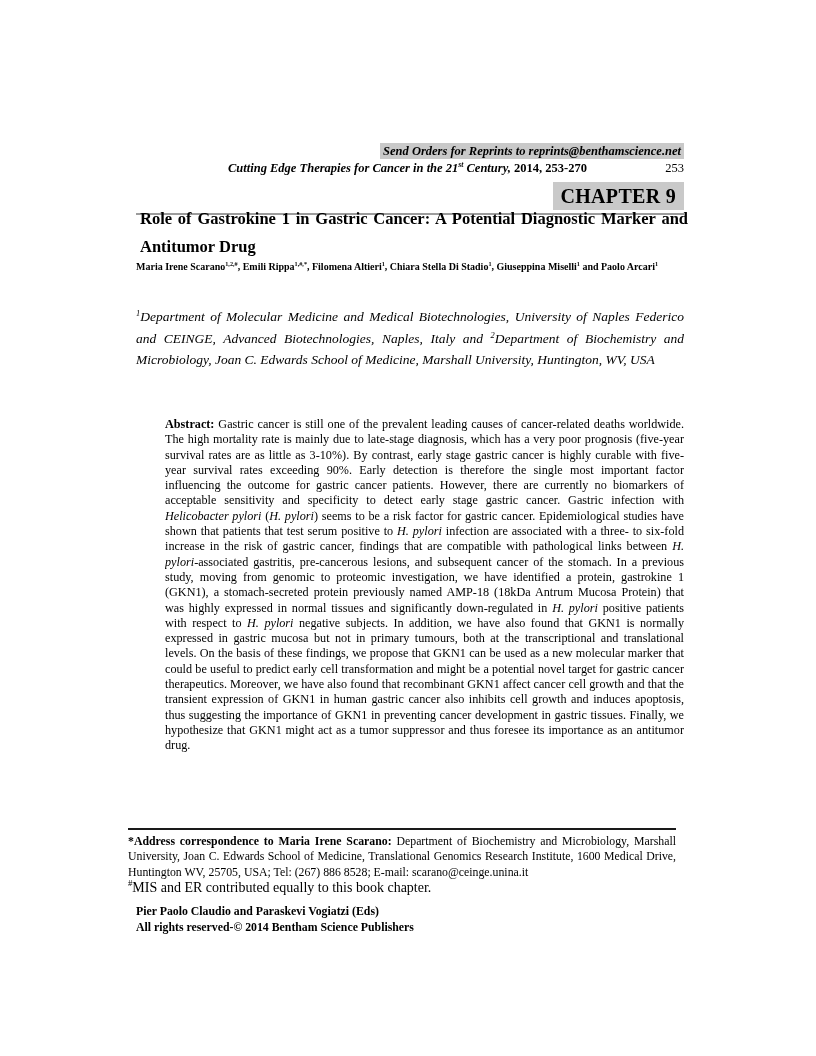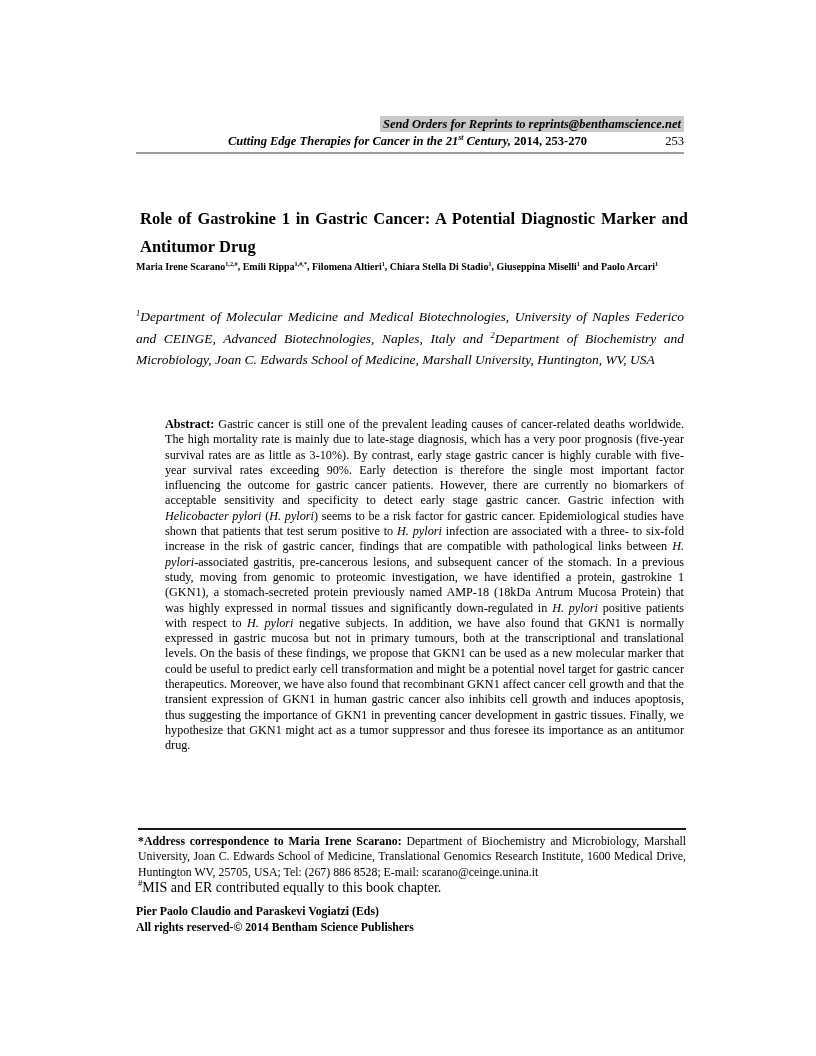--- a/index.html
+++ b/index.html
@@ -6,58 +6,61 @@
   .page {
     position:relative; width:816px; height:1056px; background:#fff;
     font-family:"Liberation Serif", serif; color:#000; overflow:hidden;
   }
   .it { font-style:italic; }
   .bd { font-weight:bold; }
   sup { font-size:0.62em; line-height:0; vertical-align:super;text-align:right; }
 
   .sec-header { position:absolute; left:136px; top:116px; width:548px; font-size:12.5px; line-height:16px; }
   .reprint-line { text-align:right; }
-  .reprint-hl { display:inline-block; background:var(--hl,#c9c9c9); font-weight:bold; font-style:italic; padding:0 3px; }
+  .reprint-hl { display:inline-block; background:var(--hl,#c9c9c9); font-weight:bold; font-style:italic; padding:0 3px;margin-top:27px; }
   .citation-line { display:flex; justify-content:space-between; align-items:baseline; padding-left:92px; margin-top:1px; }
   .pageno { font-weight:normal; }
   .chapter-row { display:flex; justify-content:flex-end; margin-top:6px; }
   .chapter-box { background:var(--hl,#c9c9c9); font-weight:bold; font-size:20px; line-height:23px; padding:3px 8px 2px 8px; letter-spacing:0.3px; }
   .header-rule { height:2px; background:var(--rule,#9c9c9c); margin-top:3px; }
 
   .sec-title { position:absolute; left:136px; top:201px; width:548px;
     font-size:16.5px; font-weight:bold; line-height:27.5px; text-align:justify; }
   .sec-authors { position:absolute; left:136px; top:255px; width:548px;
     font-size:10px; font-weight:bold; line-height:23px; text-align:justify; }
   .sec-affil { position:absolute; left:136px; top:306px; width:548px;
     font-size:13.5px; font-style:italic; line-height:21.7px; text-align:justify; }
 
   .sec-abstract { position:absolute; left:165px; top:417px; width:519px;
     max-height:408px; overflow:hidden;
     font-size:12.2px; line-height:15.3px; text-align:justify; }
 
-  .sec-footnote { position:absolute; left:138px; top:828px; width:548px; }
+  .sec-footnote { position:absolute; left:128px; top:828px; width:548px; }
   .footnote-rule { height:1.5px; background:#1a1a1a; margin-bottom:4px; }
   .footnote-text { font-size:11.8px; line-height:15.5px; text-align:justify; }
   .contrib-line { font-size:14px; line-height:15.5px; }
 
   .sec-footer { position:absolute; left:136px; top:904px; width:548px;
     text-align:left; font-size:11.8px; font-weight:bold; line-height:15.5px; }
 </style>
 </head>
 <body>
 
 <div class="page">
 
   <div class="sec-header">
     <div class="reprint-line">
       <span class="reprint-hl">Send Orders for Reprints to reprints@benthamscience.net</span>
     </div>
     <div class="citation-line">
       <span><span class="it bd">Cutting Edge Therapies for Cancer in the 21</span><sup class="it bd">st</sup><span class="it bd"> Century,</span><span class="bd"> 2014, 253-270</span></span>
       <span class="pageno">253</span>
+    </div>
+    <div class="chapter-row">
+      <span class="chapter-box">CHAPTER 9</span>
     </div>
     <div class="header-rule"></div>
   </div>
 
   <h1 class="sec-title" style="margin:4px;">Role of Gastrokine 1 in Gastric Cancer: A Potential Diagnostic Marker and Antitumor Drug</h1>
 
   <div class="sec-authors"><span>Maria Irene Scarano</span><sup>1,2,#</sup><span>, Emili Rippa</span><sup>1,#,*</sup><span>, Filomena Altieri</span><sup>1</sup><span>, Chiara Stella Di Stadio</span><sup>1</sup><span>, Giuseppina Miselli</span><sup>1</sup><span> and Paolo Arcari</span><sup>1</sup></div>
 
   <div class="sec-affil"><sup>1</sup><span>Department of Molecular Medicine and Medical Biotechnologies, University of Naples Federico and CEINGE, Advanced Biotechnologies, Naples, Italy and </span><sup>2</sup><span>Department of Biochemistry and Microbiology, Joan C. Edwards School of Medicine, Marshall University, Huntington, WV, USA</span></div>
 

